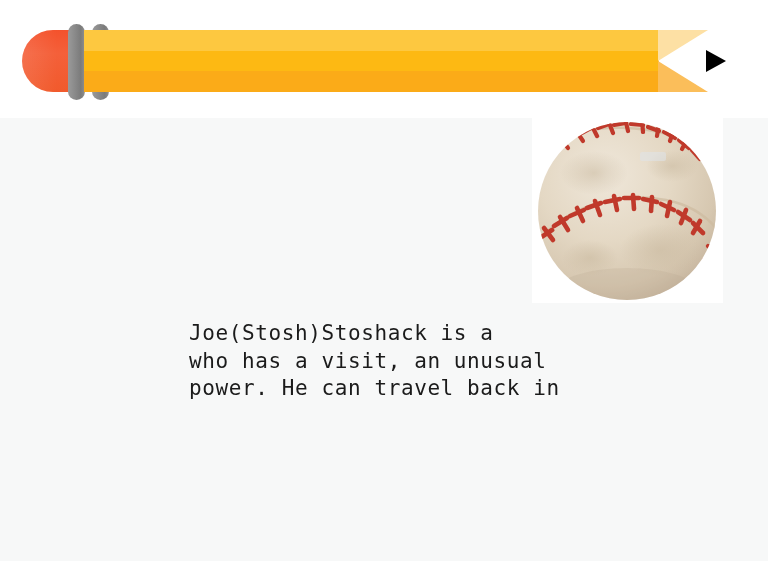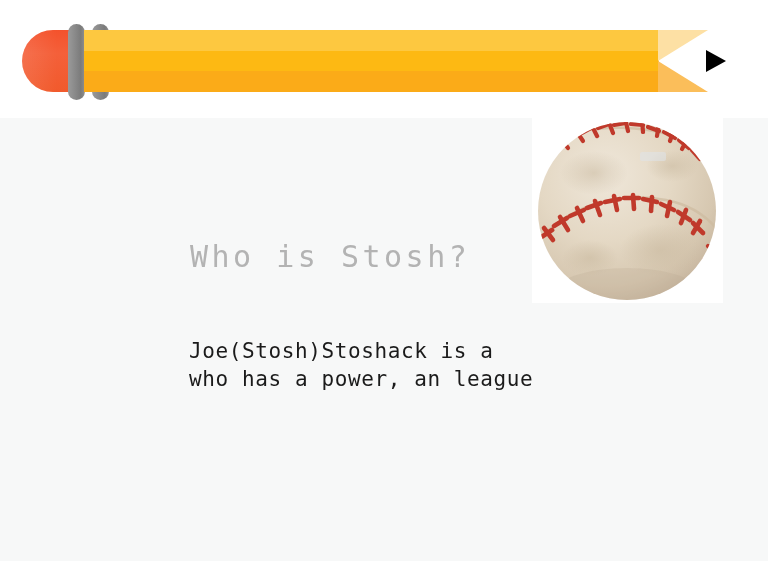--- a/index.html
+++ b/index.html
@@ -150,21 +150,21 @@
     font-size: 30px;
     line-height: 38px;
     letter-spacing: 3.5px;
     color: #b3b3b3;
     white-space: nowrap;
   }
 
   .slide-body {
     position: absolute;
     left: 189px;
-    top: 338px;
+    top: 320px;
     width: 480px;
     font-family: "DejaVu Sans Mono", "Liberation Mono", monospace;
     font-size: 21px;
     line-height: 27.5px;
     letter-spacing: 0.6px;
     color: #1b1b1b;
   }
   .slide-body .line {
     white-space: pre;
   }
@@ -280,20 +280,20 @@
           <path d="M 183 124 l -6 12"></path>
           <path d="M 180 139 l -7 12"></path>
           <path d="M 176 153 l -7 12"></path>
         </g>
 
         <ellipse cx="95" cy="176" rx="74" ry="26" fill="#b5a58e" opacity="0.22"></ellipse>
       </g>
     </svg>
   </div>
 
-  <div class="slide-title">Who is Stosh?</div>
 
   <div class="slide-body">
     <div class="line">Joe(Stosh)Stoshack is a</div>
-    <div class="line">who has a power, an league</div>
+    <div class="line">who has a visit, an unusual</div>
+    <div class="line">power. He can travel back in</div>
   </div>
 
 </div>
 
 </body></html>

